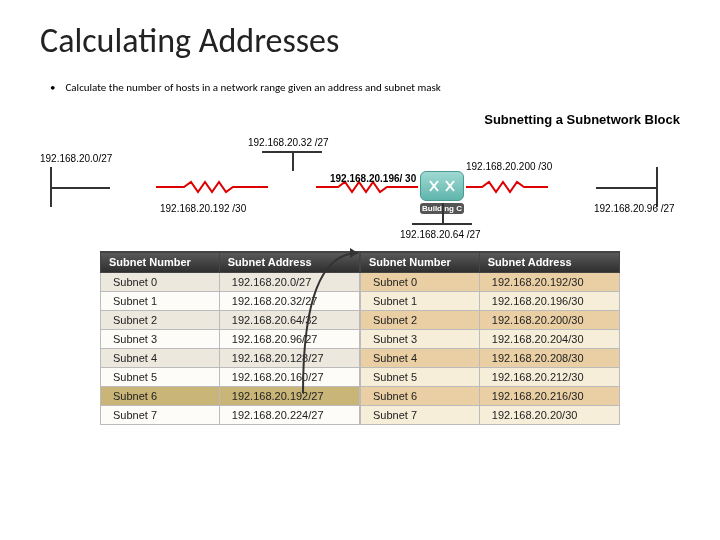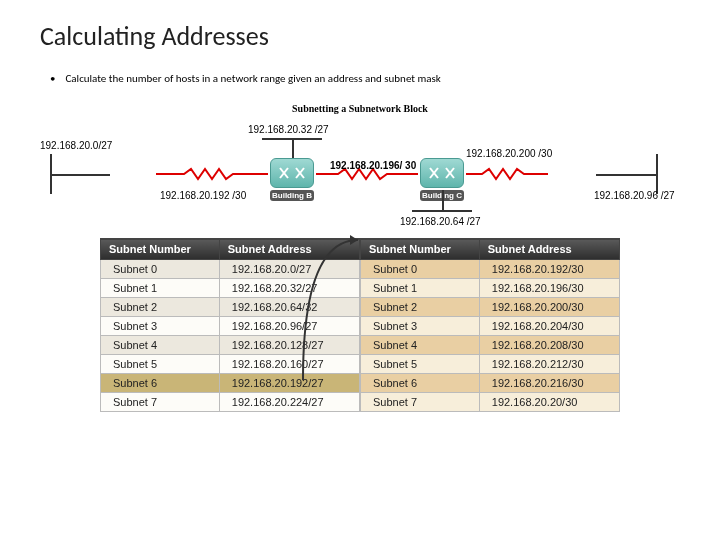--- a/index.html
+++ b/index.html
@@ -1,20 +1,20 @@
 <!DOCTYPE html>
 <html><head>
 <meta charset="utf-8">
 <style>
   * { box-sizing: border-box; margin: 0; padding: 0; }
   body { font-family: 'Calibri', 'Segoe UI', sans-serif; width: 720px; height: 540px; background: #fff; padding: 20px 40px; color: #000; }
-  h1 { font-size: 26px; font-weight: 400; margin-bottom: 20px; color: #222; }
+  h1 { font-size: 34px; font-weight: 400; margin-bottom: 20px; color: #222; }
   .bullet { font-size: 11px; margin-left: 10px; margin-bottom: 18px; display: flex; }
   .bullet::before { content: "•"; margin-right: 10px; }
-  .diagram-title { font-family: Liberation Serif, serif; font-weight: bold; font-size: 10px; text-align: center; margin-bottom: 6px; }
+  .diagram-title { font-family: Liberation Sans, sans-serif; font-weight: bold; font-size: 13px; text-align: right; margin-bottom: 6px; }
   .diagram { position: relative; width: 640px; height: 110px; margin: 0 auto 8px auto; }
   .lbl { position: absolute; font: 10px Arial; white-space: nowrap; }
   .router { position: absolute; width: 46px; height: 44px; }
   .router .body { width: 44px; height: 30px; background: linear-gradient(#9fd9d3,#5fb5ac); border: 1px solid #4a9a92; border-radius: 6px; position: relative; display:flex; align-items:center; justify-content:center; }
   .router .body svg { width:30px; height:18px; }
   .router .cap { width: 44px; text-align: center; font: bold 8px Arial; color:#fff; background:#555; border-radius:3px; padding:1px 0; margin-top:2px; }
   .line-h { position:absolute; height:2px; background:#333; }
   .line-v { position:absolute; width:2px; background:#333; }
   .redlink { position:absolute; height:14px; }
   .redlink svg { width:100%; height:100%; }
@@ -38,33 +38,20 @@
   </div>
 
 <div class="diagram-title">Subnetting a Subnetwork Block</div>
 
 <div class="diagram">
 
   <div class="line-v" style="left:10px; top:34px; height:40px;"></div>
   <div class="line-h" style="left:10px; top:54px; width:60px;"></div>
   <span class="lbl" style="left:0; top:20px;">192.168.20.0/27</span>
 
-  <div class="router" style="left:230px; top:38px;">
-    <div class="body">
-        <svg viewBox="0 0 30 18">
-          <g stroke="#fff" stroke-width="2" fill="none">
-            <path d="M3 4 L11 14"></path>
-            <path d="M11 4 L3 14"></path>
-            <path d="M19 4 L27 14"></path>
-            <path d="M27 4 L19 14"></path>
-          </g>
-        </svg>
-      </div>
-    <div class="cap">Building B</div>
-  </div>
   <div class="router" style="left:380px; top:38px;">
     <div class="body">
         <svg viewBox="0 0 30 18">
           <g stroke="#fff" stroke-width="2" fill="none">
             <path d="M3 4 L11 14"></path>
             <path d="M11 4 L3 14"></path>
             <path d="M19 4 L27 14"></path>
             <path d="M27 4 L19 14"></path>
           </g>
         </svg>

